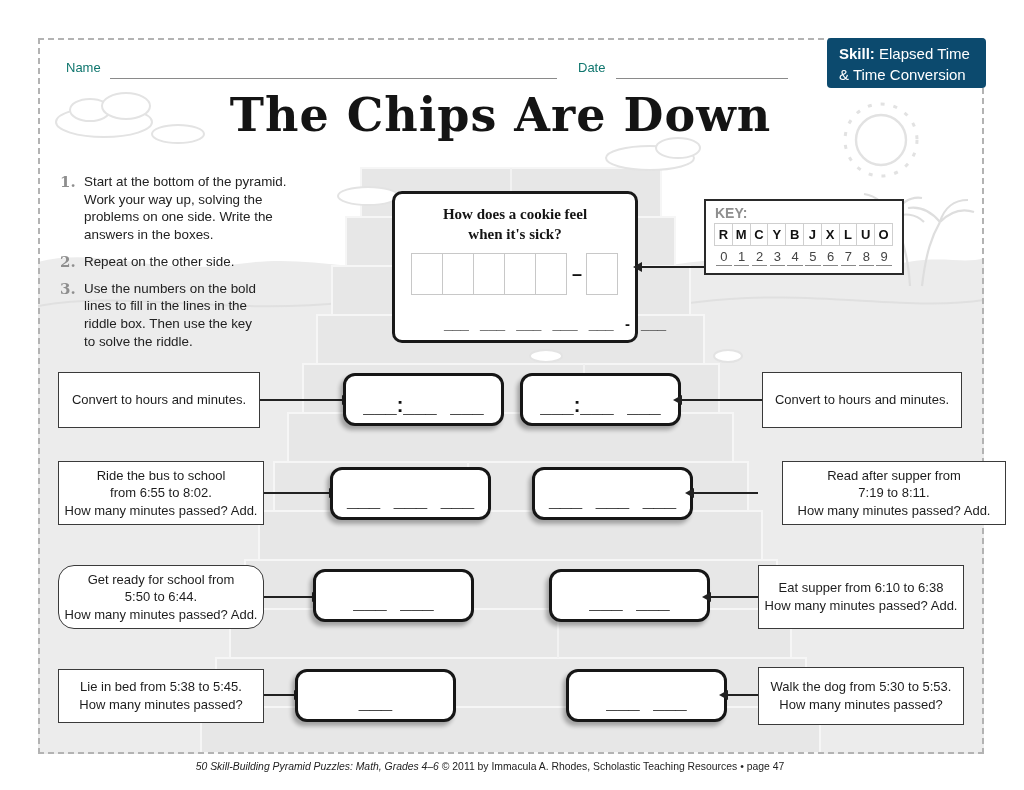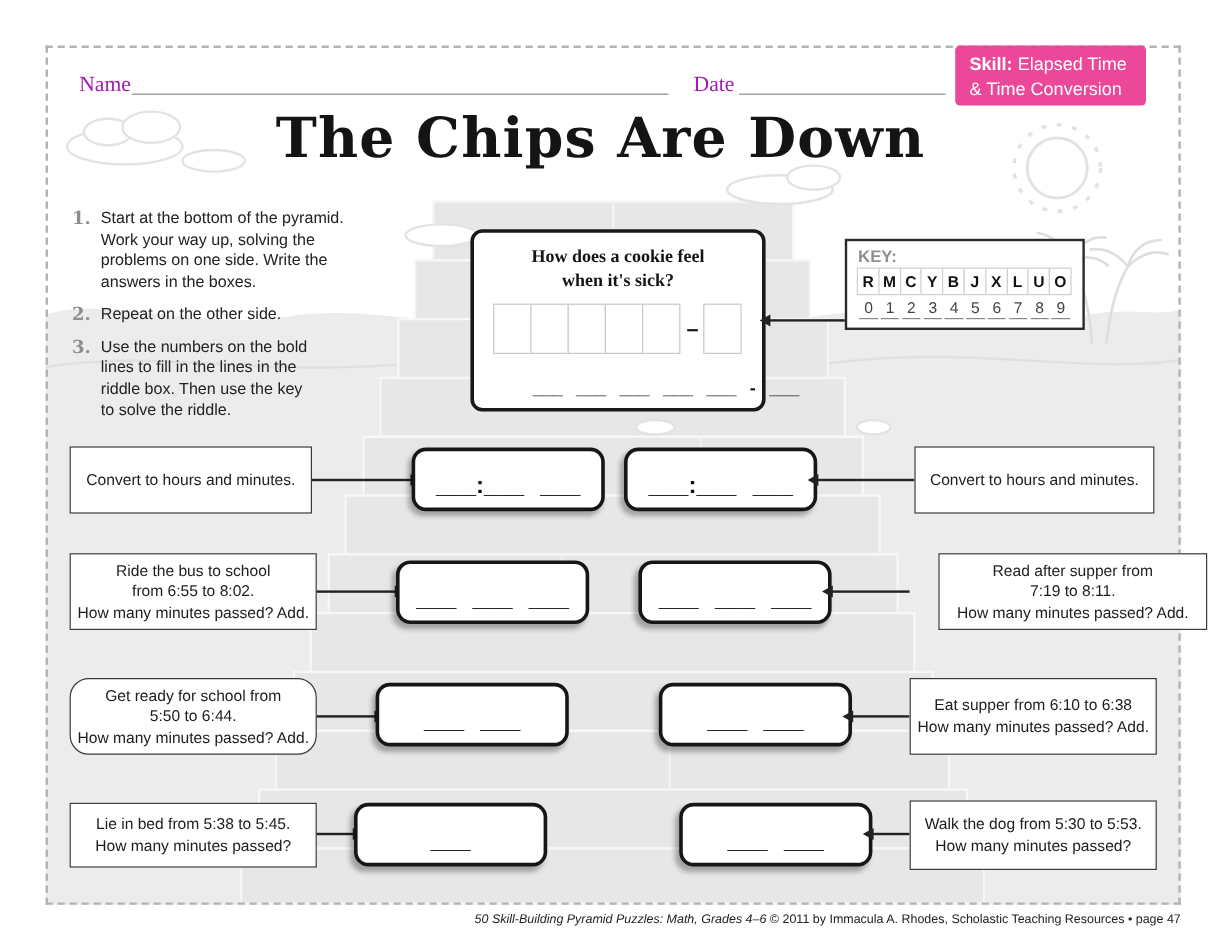--- a/index.html
+++ b/index.html
@@ -1,25 +1,25 @@
 <!DOCTYPE html>
 <html><head>
 <meta charset="utf-8">
 <style>
   html,body{margin:0;padding:0;background:#fff;}
   .page{position:relative;width:1024px;height:790px;background:#ffffff;overflow:hidden;
         font-family:"Liberation Sans",sans-serif;color:#1d1d1d;}
   .scene{position:absolute;left:38px;top:38px;width:946px;height:716px;z-index:0;}
   .frame{position:absolute;left:38px;top:38px;width:946px;height:716px;box-sizing:border-box;
          border:2px dashed #b3b3b3;z-index:1;pointer-events:none;}
-  .badge{position:absolute;left:796px;top:38px;width:159px;height:50px;box-sizing:border-box;
-         background:#ec4899;color:#fff;border-radius:4px;padding:5px 0 0 12px;
+  .badge{position:absolute;left:827px;top:38px;width:159px;height:50px;box-sizing:border-box;
+         background:#0c4a6e;color:#fff;border-radius:4px;padding:5px 0 0 12px;
          font-size:15px;line-height:1.4;z-index:3;}
   .badge b{font-weight:700;}
-  .field-label{position:absolute;font-size:18px;color:#a21caf;z-index:2;font-family:Liberation Serif, serif;}
+  .field-label{position:absolute;font-size:13px;color:#0f766e;z-index:2;}
   .field-line{position:absolute;border-top:1.3px solid #8a8a8a;z-index:2;}
   .title{position:absolute;left:128px;top:88px;width:745px;text-align:center;z-index:2;
          font-family:"DejaVu Serif",serif;font-weight:900;font-size:46px;letter-spacing:1px;color:#141414;}
   .instructions{position:absolute;left:60px;top:173px;width:330px;z-index:2;}
   .instr{display:flex;margin-bottom:9px;}
   .instr .num{font-family:"DejaVu Serif",serif;font-weight:800;font-size:15px;color:#8e8e8e;
               width:24px;flex:0 0 24px;}
   .instr .txt{font-size:13.4px;line-height:1.32;color:#222;white-space:pre-line;}
   .riddle-box{position:absolute;left:392px;top:191px;width:246px;height:152px;box-sizing:border-box;
               background:#fff;border:3.2px solid #191919;border-radius:10px;z-index:2;padding-top:11px;}
@@ -44,21 +44,21 @@
     border-left:9px solid #222;border-top:5px solid transparent;border-bottom:5px solid transparent;}
   .arrow.head-left::before{content:'';position:absolute;left:-8px;top:50%;transform:translateY(-50%);
     border-right:9px solid #222;border-top:5px solid transparent;border-bottom:5px solid transparent;}
   .clue-box{position:absolute;box-sizing:border-box;background:#fff;border:1.6px solid #3a3a3a;z-index:2;
             display:flex;align-items:center;justify-content:center;text-align:center;
             font-size:13px;line-height:1.35;color:#1d1d1d;white-space:pre-line;padding:2px 4px;}
   .answer-box{position:absolute;box-sizing:border-box;background:#fff;border:3.5px solid #161616;
               border-radius:12px;z-index:2;box-shadow:-3px 4px 4px rgba(0,0,0,0.3);
               display:flex;align-items:flex-end;justify-content:center;padding-bottom:8px;}
   .answer-blank{font-weight:800;font-size:20px;word-spacing:8px;color:#111;line-height:1;text-align:right;}
-  .footer{position:absolute;left:28px;top:761px;width:956px;text-align:right;font-size:10.4px;
+  .footer{position:absolute;left:12px;top:761px;width:956px;text-align:center;font-size:10.4px;
           color:#222;z-index:2;}
   .footer .it{font-style:italic;}
 </style>
 </head>
 <body>
 
 <div class="page">
 
   <svg class="scene" viewBox="0 0 946 716">
 

